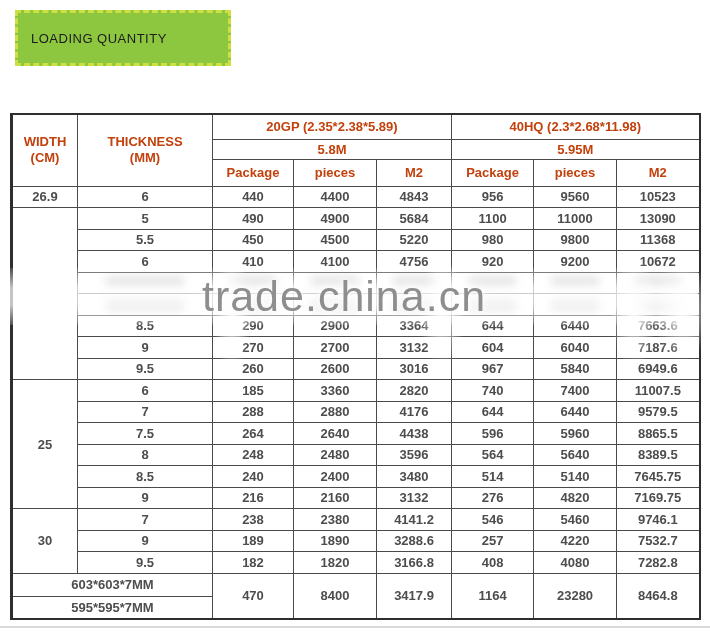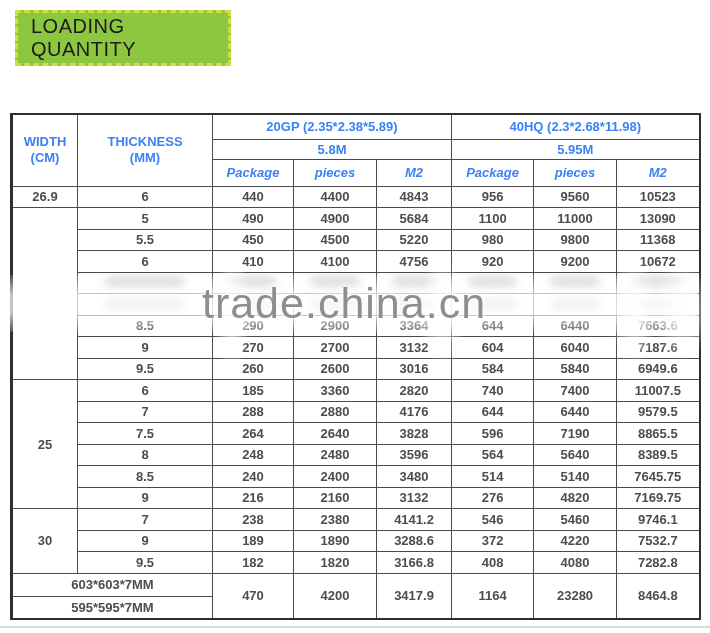--- a/index.html
+++ b/index.html
@@ -9,53 +9,53 @@
   }
 
   
   .badge {
     position:absolute; left:15px; top:10px; width:197px; height:50px;
     background:#8dc63f; border:3px dashed #cde040;
     display:flex; align-items:center; padding-left:13px;
     box-sizing:content-box;
   }
   .badge-label {
-    font-size:20px; font-weight:400; color:#1c1c1c; letter-spacing:.5px;
+    font-size:13px; font-weight:400; color:#1c1c1c; letter-spacing:.5px;
   }
 
   
   table.loading {
     position:absolute; left:10px; top:113px; width:688px;
     border-collapse:collapse; table-layout:fixed;
     border:2px solid #2e2e2e; border-left-width:3px;
     font-size:13px; color:#4d4d4d;
   }
   table.loading th, table.loading td {
     border:1px solid #4a4a4a; text-align:center; vertical-align:middle;
     padding:0; overflow:hidden;
   }
-  table.loading th { color:#3b82f6; font-weight:700; }
+  table.loading th { color:#c2410c; font-weight:700; }
   table.loading td { font-weight:700; }
   tr.h1 { height:25px; }
   tr.h2 { height:20px; }
-  tr.h3 { height:27px;font-style:italic; }
+  tr.h3 { height:27px; }
   tbody tr { height:21.5px; }
   tfoot tr { height:23px; }
   .pre { white-space:pre-line; line-height:1.25; }
 
   
   tr.obscured td { position:relative; }
   tr.obscured td::after {
     content:""; position:absolute; left:20%; right:20%; top:24%; bottom:24%;
     background:#8f8f8f; opacity:.45; filter:blur(4px); border-radius:8px;
   }
 
   
   .wm-band {
-    position:absolute; left:10px; top:275px; width:688px; height:57px;
+    position:absolute; left:10px; top:268px; width:688px; height:57px;
     display:flex; align-items:center; justify-content:center;
     background:linear-gradient(to bottom,
       rgba(255,255,255,.15), rgba(255,255,255,.72) 35%,
       rgba(255,255,255,.72) 65%, rgba(255,255,255,.18));
     pointer-events:none;
   }
   .wm-text {
     font-size:43px; font-weight:400; color:#8e8e8e; letter-spacing:1px;
     transform:translateX(-10px);
     text-shadow:0 0 6px rgba(255,255,255,.95), 0 0 14px rgba(255,255,255,.9);
@@ -191,21 +191,21 @@
           <td>3132</td>
           <td>604</td>
           <td>6040</td>
           <td>7187.6</td>
         </tr>
         <tr>
           <td>9.5</td>
           <td>260</td>
           <td>2600</td>
           <td>3016</td>
-          <td>584</td>
+          <td>967</td>
           <td>5840</td>
           <td>6949.6</td>
         </tr>
         <tr>
           <td rowspan="6">25</td>
           <td>6</td>
           <td>185</td>
           <td>3360</td>
           <td>2820</td>
           <td>740</td>
@@ -218,23 +218,23 @@
           <td>2880</td>
           <td>4176</td>
           <td>644</td>
           <td>6440</td>
           <td>9579.5</td>
         </tr>
         <tr>
           <td>7.5</td>
           <td>264</td>
           <td>2640</td>
-          <td>3828</td>
+          <td>4438</td>
           <td>596</td>
-          <td>7190</td>
+          <td>5960</td>
           <td>8865.5</td>
         </tr>
         <tr>
           <td>8</td>
           <td>248</td>
           <td>2480</td>
           <td>3596</td>
           <td>564</td>
           <td>5640</td>
           <td>8389.5</td>
@@ -265,39 +265,39 @@
           <td>4141.2</td>
           <td>546</td>
           <td>5460</td>
           <td>9746.1</td>
         </tr>
         <tr>
           <td>9</td>
           <td>189</td>
           <td>1890</td>
           <td>3288.6</td>
-          <td>372</td>
+          <td>257</td>
           <td>4220</td>
           <td>7532.7</td>
         </tr>
         <tr>
           <td>9.5</td>
           <td>182</td>
           <td>1820</td>
           <td>3166.8</td>
           <td>408</td>
           <td>4080</td>
           <td>7282.8</td>
         </tr>
       </tbody>
     <tfoot>
       <tr>
         <td colspan="2">603*603*7MM</td>
         <td rowspan="2">470</td>
-        <td rowspan="2">4200</td>
+        <td rowspan="2">8400</td>
         <td rowspan="2">3417.9</td>
         <td rowspan="2">1164</td>
         <td rowspan="2">23280</td>
         <td rowspan="2">8464.8</td>
       </tr>
       <tr>
         <td colspan="2">595*595*7MM</td>
       </tr>
     </tfoot>
   </table>

